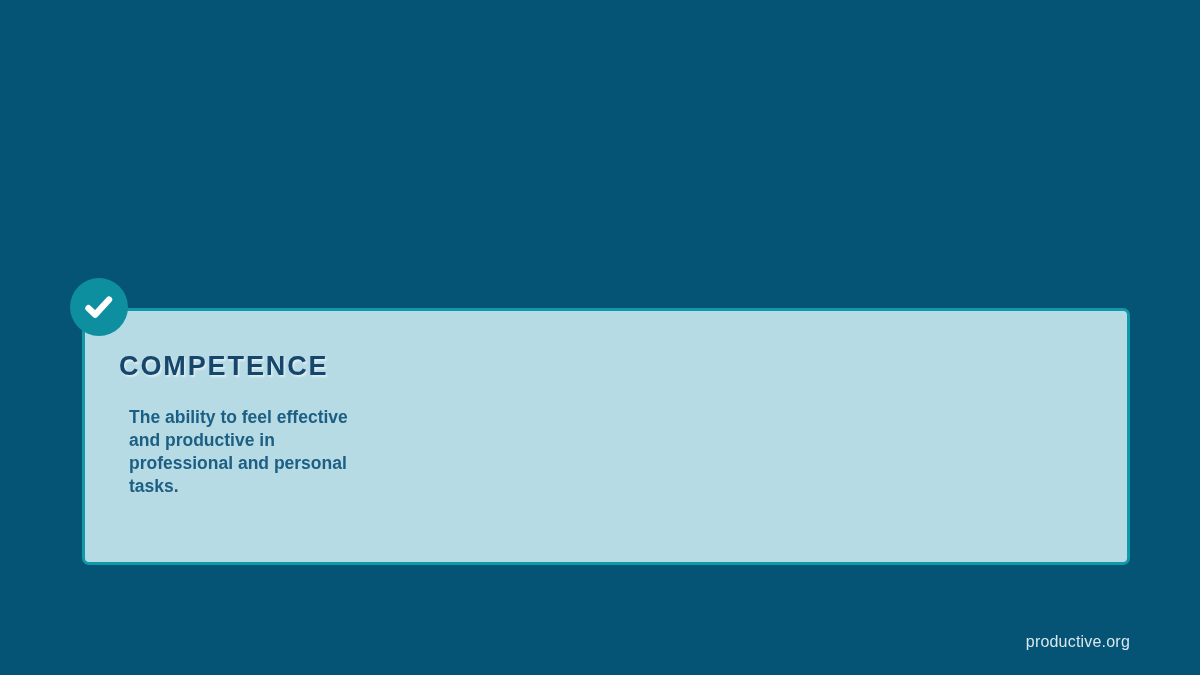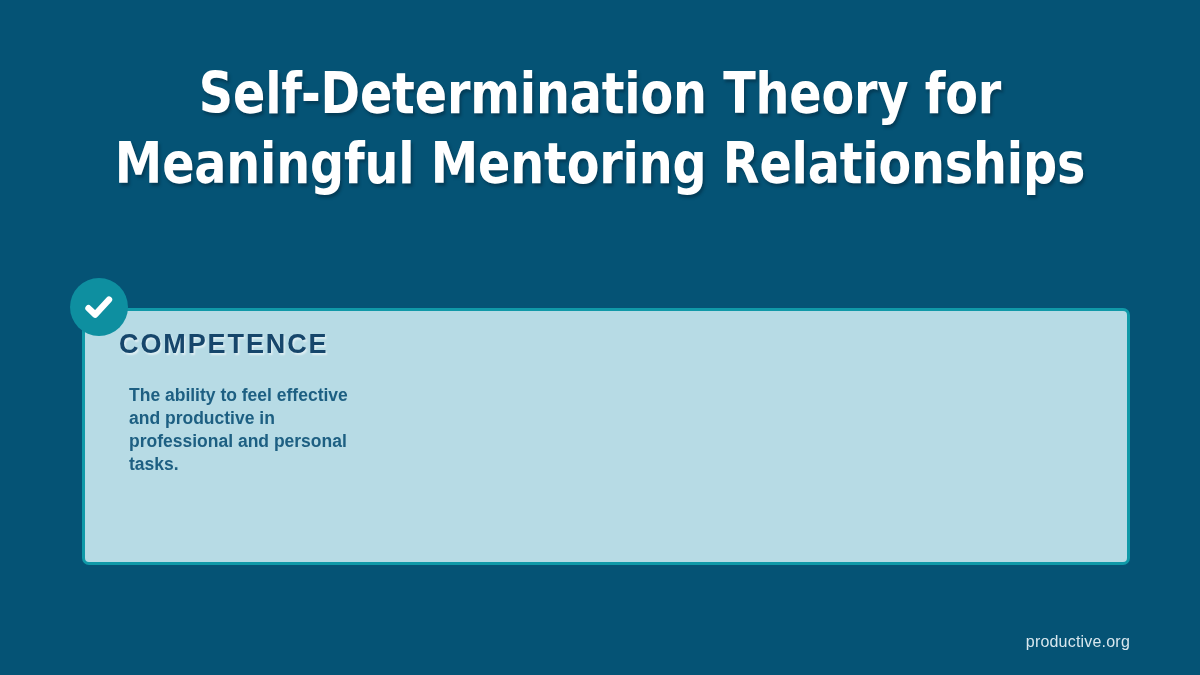--- a/index.html
+++ b/index.html
@@ -63,21 +63,21 @@
   .card {
     position: absolute;
     left: 12px;
     top: 30px;
     right: 0;
     bottom: 3px;
     background: #b7dbe5;
     border: 3px solid #1099a8;
     border-radius: 7px;
     box-sizing: border-box;
-    padding: 20px 26px 0 34px;
+    padding: 42px 26px 0 34px;
   }
 
   .card-heading {
     color: #16466b;
     font-family: "Liberation Sans", sans-serif;
     font-weight: 700;
     font-size: 27px;
     letter-spacing: 1.9px;
     line-height: 1;
     margin: 0 0 26px 0;
@@ -125,24 +125,20 @@
     font-weight: 400;
     font-size: 16px;
     letter-spacing: 0.2px;
   }
 </style>
 </head>
 <body>
 
 <div class="infographic">
 
-  <div class="title-block">
-    <span class="title-line">Self-Determination Theory for</span>
-    <span class="title-line">Meaningful Mentoring Relationships</span>
-  </div>
 
   <div class="cards-row">
 
     <div class="card-wrap">
       <div class="card">
         <h2 class="card-heading">COMPETENCE</h2>
         <p class="card-body">The ability to feel effective and productive in professional and personal tasks.</p>
       </div>
       <div class="check-badge">
         <svg viewBox="0 0 34 34" aria-hidden="true">

